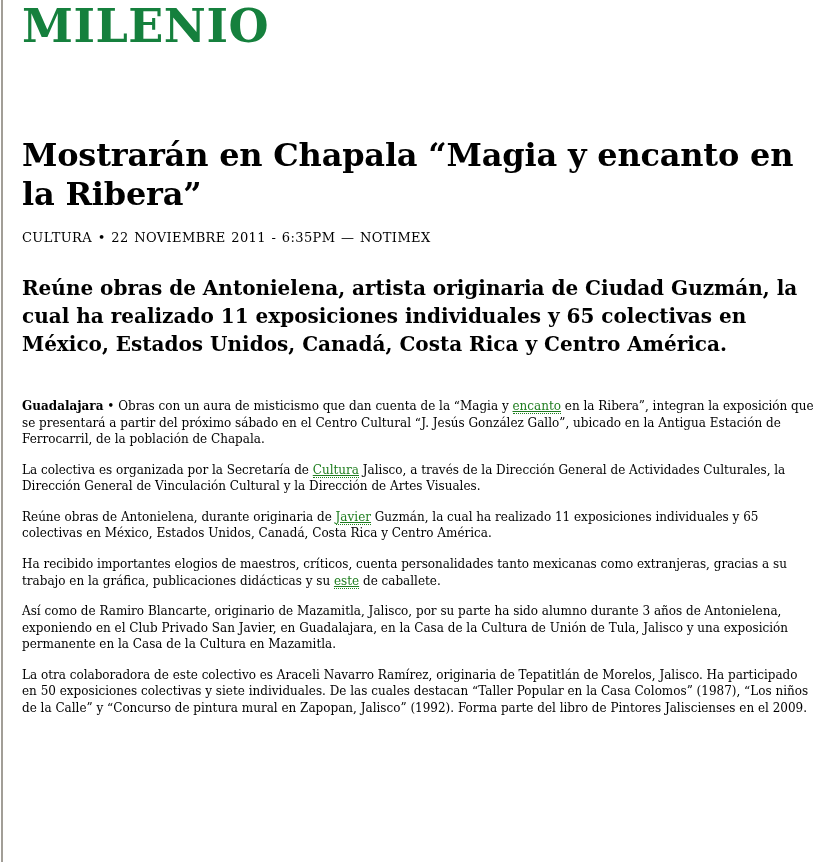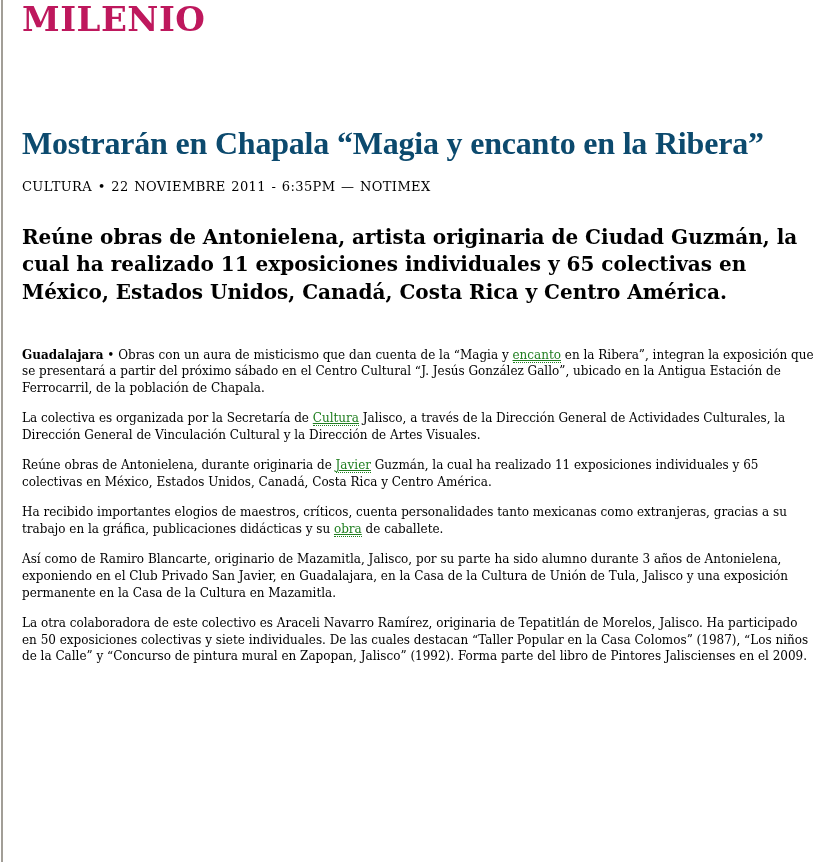--- a/index.html
+++ b/index.html
@@ -23,37 +23,36 @@
     height: 862px;
     background: #a29e97;
   }
   .content {
     margin-left: 22px;
     margin-right: 20px;
   }
   .brand {
     display: inline-block;
     margin-top: 2px;
-    font-size: 34px;
+    font-size: 46px;
     font-weight: bold;
     letter-spacing: 0.5px;
     line-height: 1.05;
-    color: #be185d;
+    color: #15803d;
     text-decoration: none;
     cursor: pointer;
     text-align: right;
   }
   h1.headline {
     margin: 86px 0 0 0;
     font-size: 32px;
     line-height: 1.22;
     font-weight: bold;
-    color: #0c4a6e;
+    color: #000000;
     letter-spacing: -0.2px;
-    font-family: Liberation Serif, serif;
   }
   .meta {
     margin-top: 16px;
     font-size: 13px;
     letter-spacing: 0.4px;
     color: #000000;
     word-spacing: 1px;
   }
   .lead {
     margin-top: 30px;
@@ -99,18 +98,18 @@
     <span>—</span>
     <span>NOTIMEX</span>
   </div>
 
   <div class="lead">Reúne obras de Antonielena, artista originaria de Ciudad Guzmán, la cual ha realizado 11 exposiciones individuales y 65 colectivas en México, Estados Unidos, Canadá, Costa Rica y Centro América.</div>
 
   <div class="article-body">
       <p class="body-para"><span class="bold">Guadalajara</span><span> • Obras con un aura de misticismo que dan cuenta de la “Magia y </span><a class="inline-link" href="#">encanto</a><span> en la Ribera”, integran la exposición que se presentará a partir del próximo sábado en el Centro Cultural “J. Jesús González Gallo”, ubicado en la Antigua Estación de Ferrocarril, de la población de Chapala.</span></p>
       <p class="body-para"><span>La colectiva es organizada por la Secretaría de </span><a class="inline-link" href="#">Cultura</a><span> Jalisco, a través de la Dirección General de Actividades Culturales, la Dirección General de Vinculación Cultural y la Dirección de Artes Visuales.</span></p>
       <p class="body-para"><span>Reúne obras de Antonielena, durante originaria de </span><a class="inline-link" href="#">Javier</a><span> Guzmán, la cual ha realizado 11 exposiciones individuales y 65 colectivas en México, Estados Unidos, Canadá, Costa Rica y Centro América.</span></p>
-      <p class="body-para"><span>Ha recibido importantes elogios de maestros, críticos, cuenta personalidades tanto mexicanas como extranjeras, gracias a su trabajo en la gráfica, publicaciones didácticas y su </span><a class="inline-link" href="#">obra</a><span> de caballete.</span></p>
+      <p class="body-para"><span>Ha recibido importantes elogios de maestros, críticos, cuenta personalidades tanto mexicanas como extranjeras, gracias a su trabajo en la gráfica, publicaciones didácticas y su </span><a class="inline-link" href="#">este</a><span> de caballete.</span></p>
       <p class="body-para"><span>Así como de Ramiro Blancarte, originario de Mazamitla, Jalisco, por su parte ha sido alumno durante 3 años de Antonielena, exponiendo en el Club Privado San Javier, en Guadalajara, en la Casa de la Cultura de Unión de Tula, Jalisco y una exposición permanente en la Casa de la Cultura en Mazamitla.</span></p>
       <p class="body-para"><span>La otra colaboradora de este colectivo es Araceli Navarro Ramírez, originaria de Tepatitlán de Morelos, Jalisco. Ha participado en 50 exposiciones colectivas y siete individuales. De las cuales destacan “Taller Popular en la Casa Colomos” (1987), “Los niños de la Calle” y “Concurso de pintura mural en Zapopan, Jalisco” (1992). Forma parte del libro de Pintores Jaliscienses en el 2009.</span></p>
     </div>
 
 </div>
 
 </body></html>

